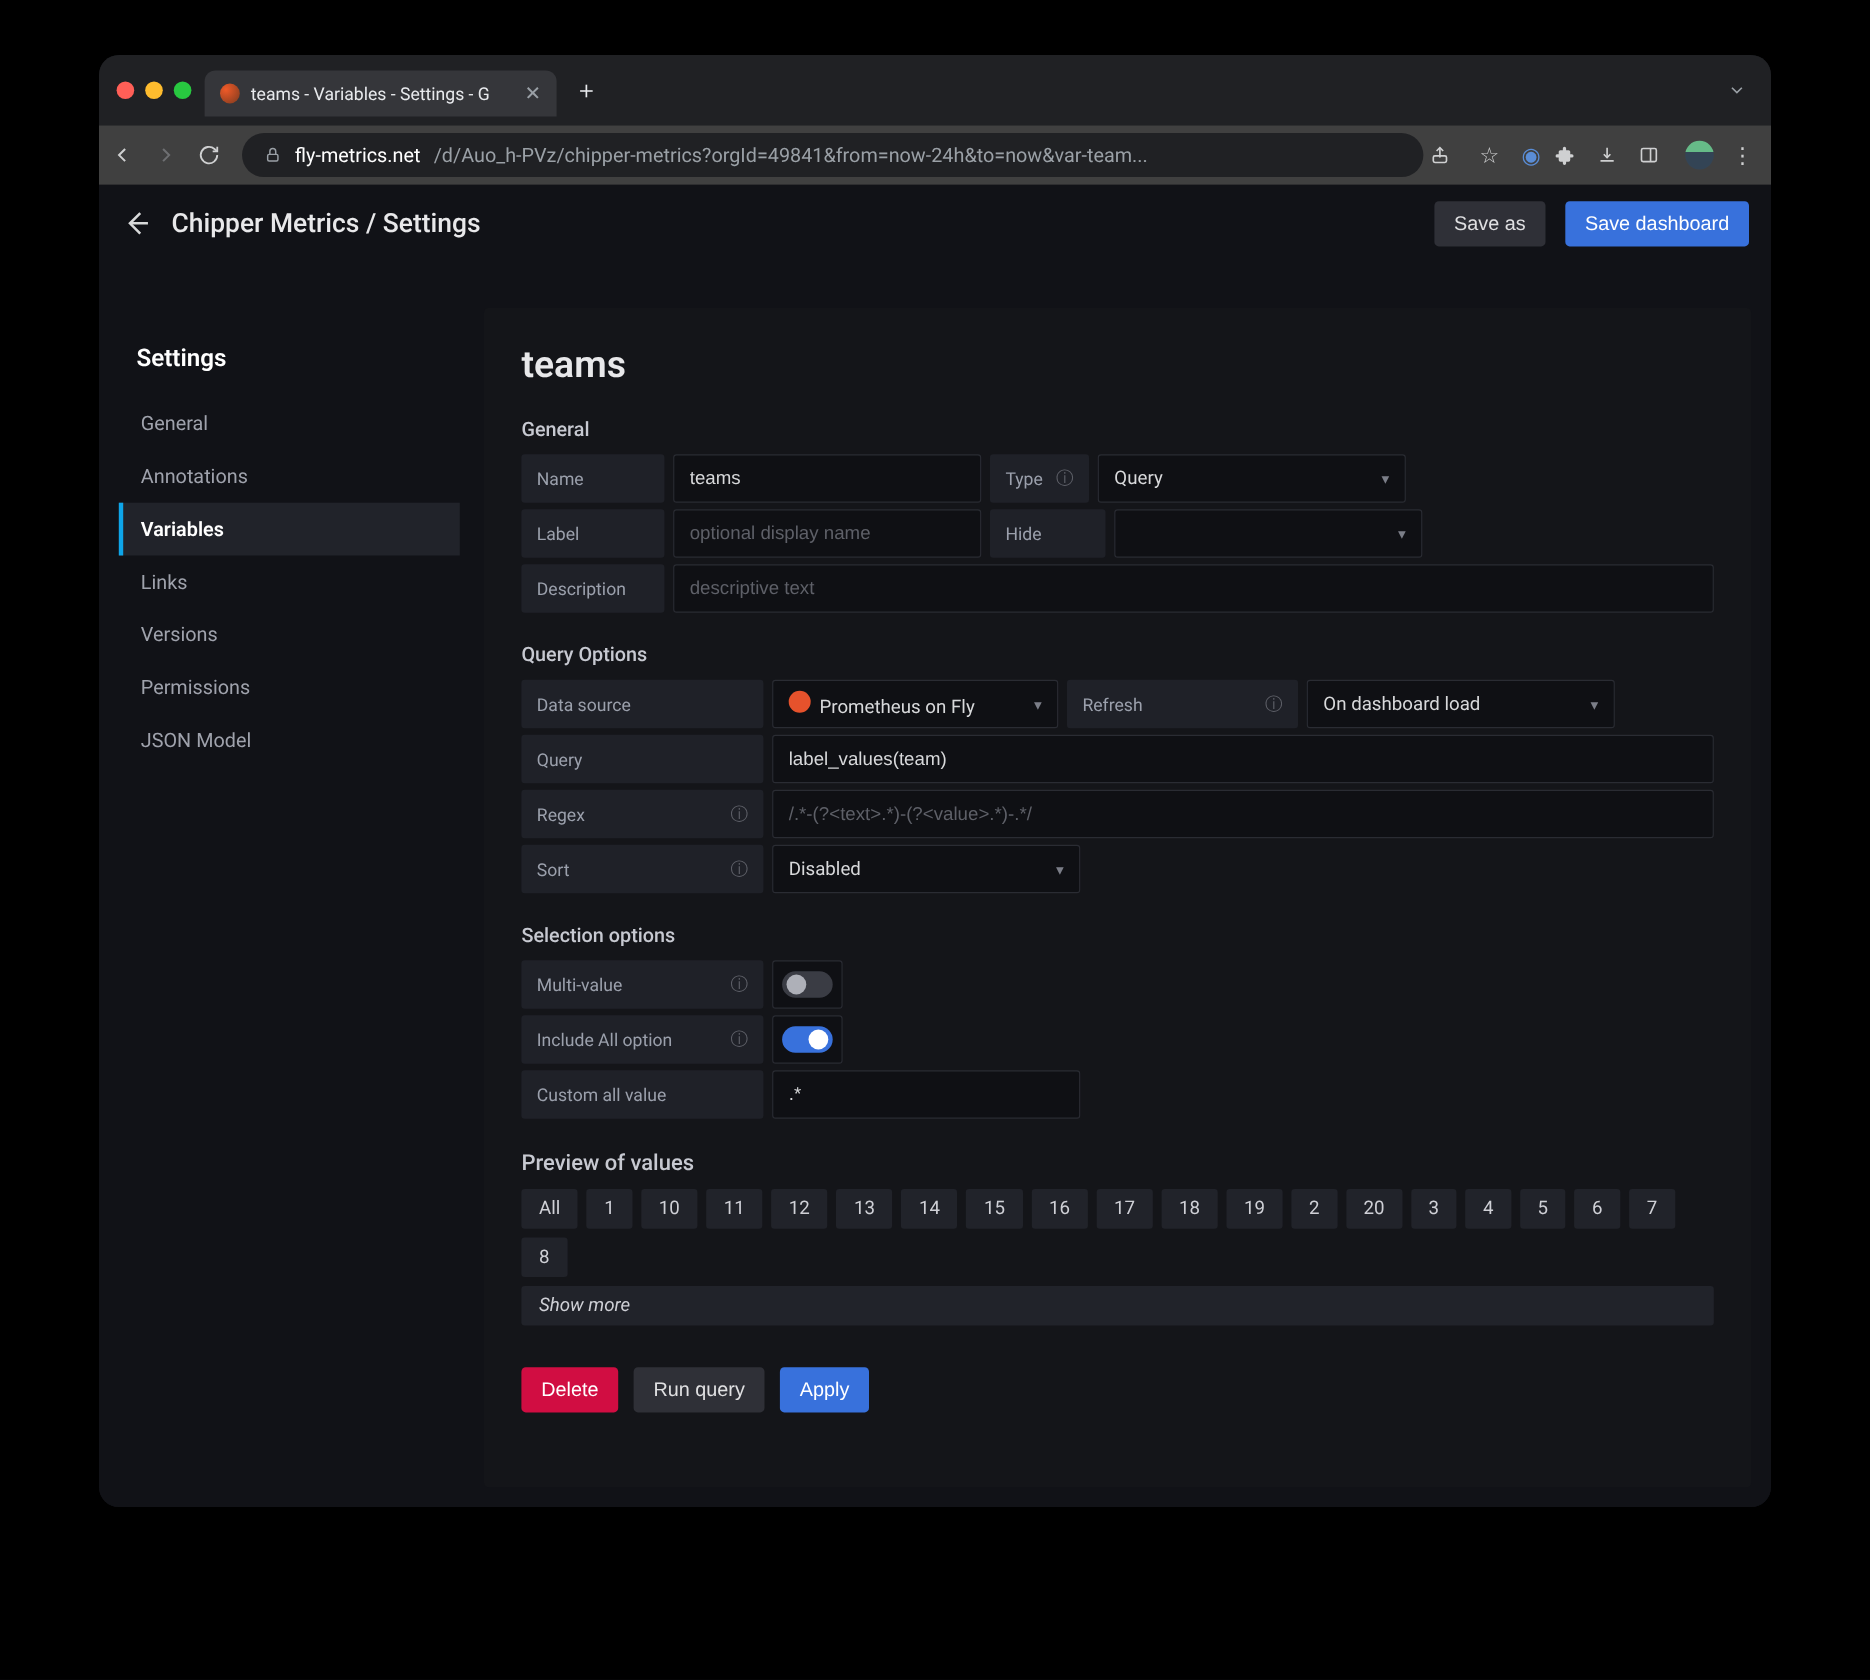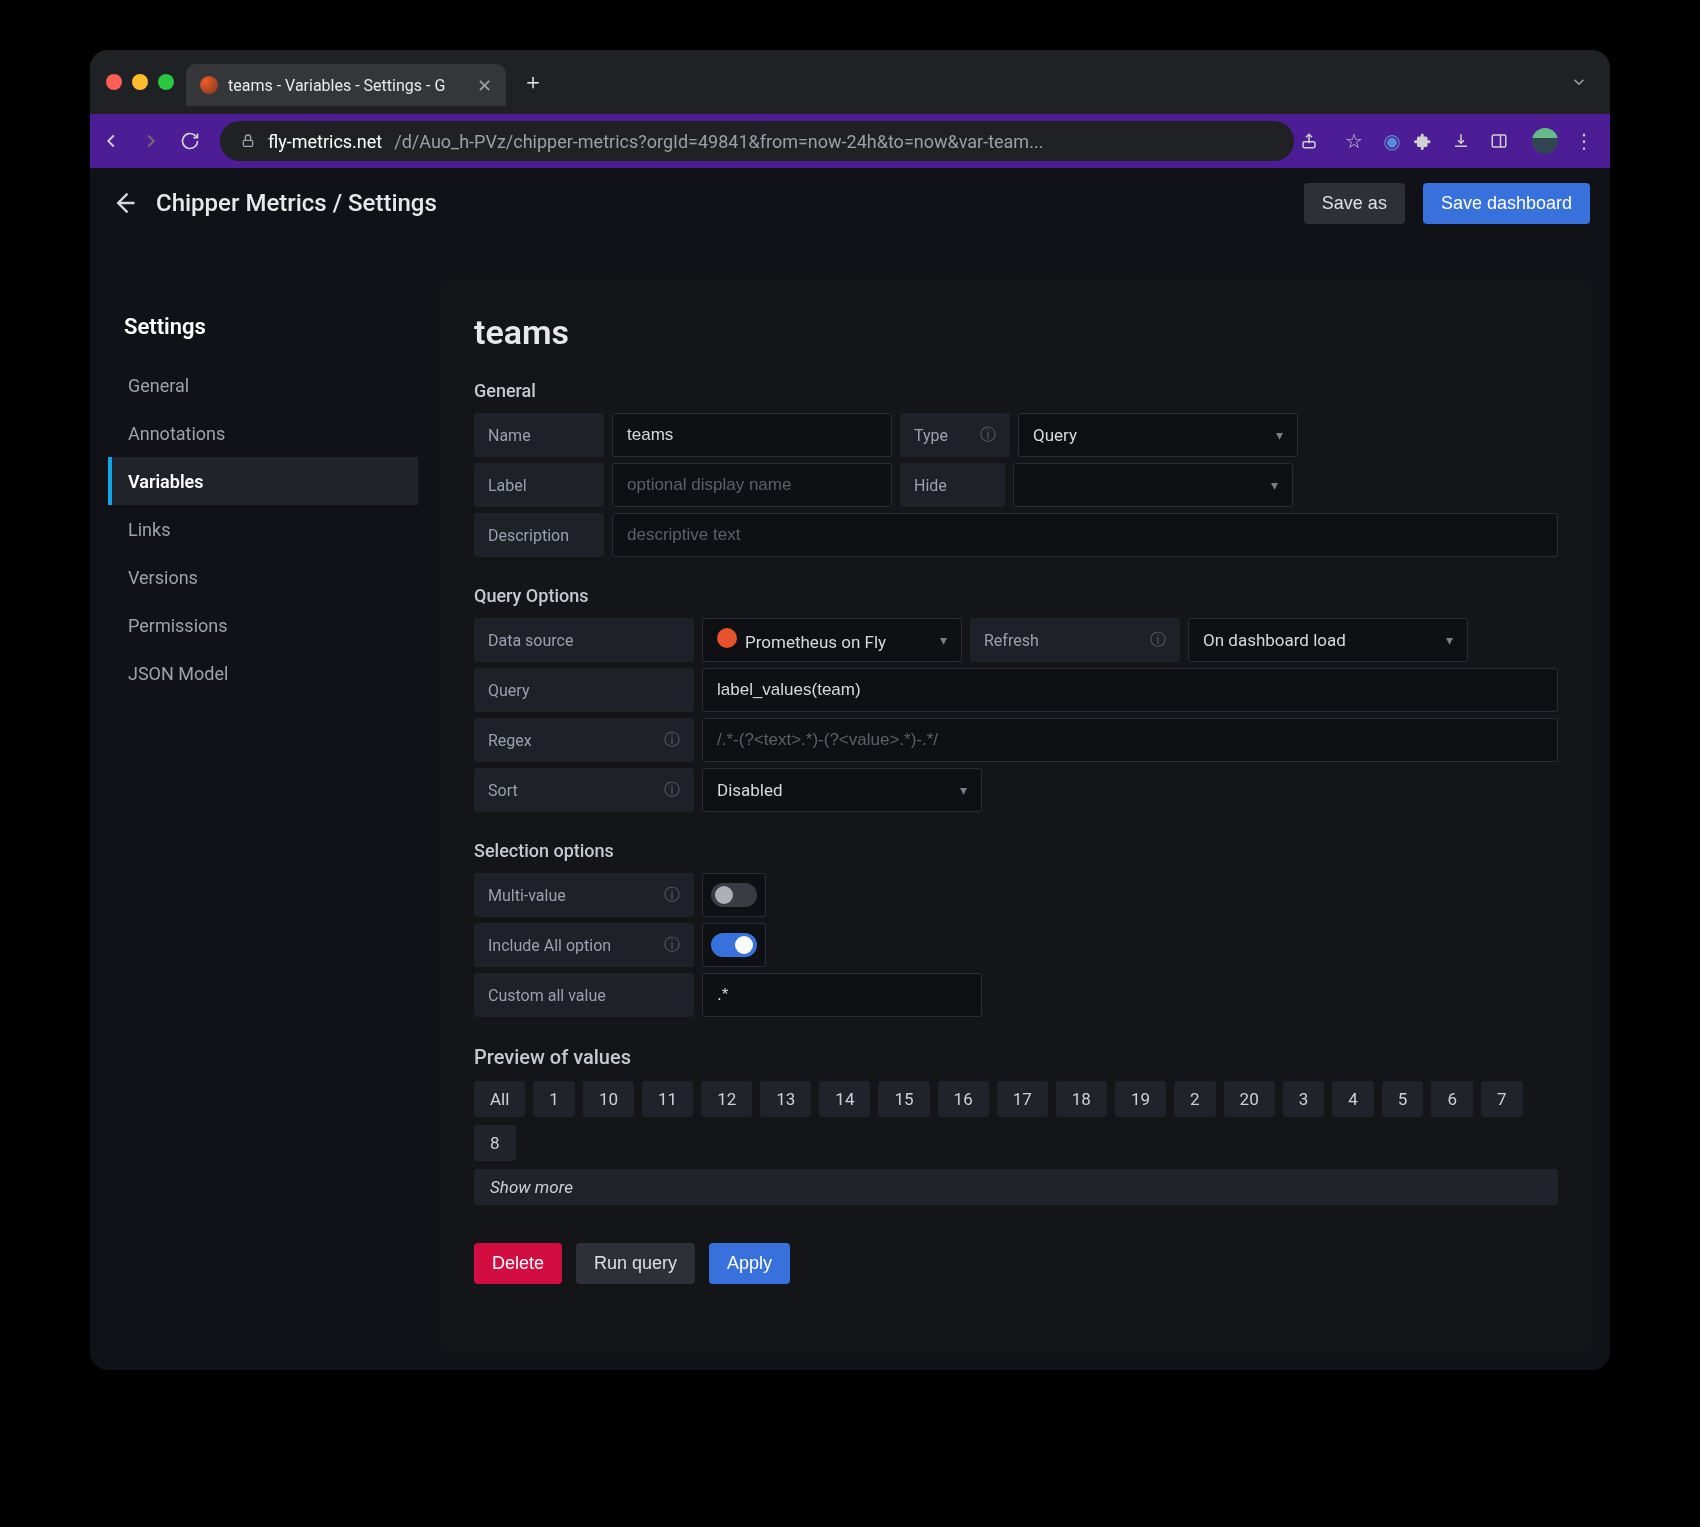--- a/index.html
+++ b/index.html
@@ -51,21 +51,21 @@
     gap: 10px;
   }
   .tab-favicon { width:18px; height:18px; border-radius:50%; background: radial-gradient(circle at 30% 30%, #f05a28, #7b3a1f); }
   .tab-title { flex: 1; white-space: nowrap; overflow: hidden; text-overflow: ellipsis; font-size: 16px; }
   .tab-close { font-size: 18px; color: #9aa0a6; cursor: default; }
   .new-tab { color: #e8eaed; font-size: 22px; padding: 0 16px; }
   .chrome-top-spacer { flex: 1; }
   .chevron-down-chrome { color:#9aa0a6; padding: 0 14px; }
 
   .chrome-nav {
-    background: #4c1d95;
+    background: #404040;
     height: 54px;
     display: flex;
     align-items: center;
     padding: 0 10px;
     gap: 6px;
   }
   .nav-icon { width: 34px; text-align: center; color: #cfd0d1; font-size: 22px; }
   .nav-icon.dim { color: #6e6f72; }
   .urlbar {
     flex: 1;
@@ -334,21 +334,21 @@
         <div class="page-title">teams</div>
 
         <div class="section-title first">General</div>
         <div class="form-row">
           <div class="lbl">
               <span>Name</span>
             </div>
           <div class="inp fixed-280">
               <input value="teams" style="">
             </div>
-          <div class="lbl" style="width:110px">
+          <div class="lbl" style="width:90px">
             <span>Type</span>
             <span class="lbl-info">ⓘ</span>
           </div>
           <div class="sel fixed-280" style="width:280px">
             <span>Query</span>
               <span class="chev">▾</span>
           </div>
         </div>
         <div class="form-row">
           <div class="lbl">

